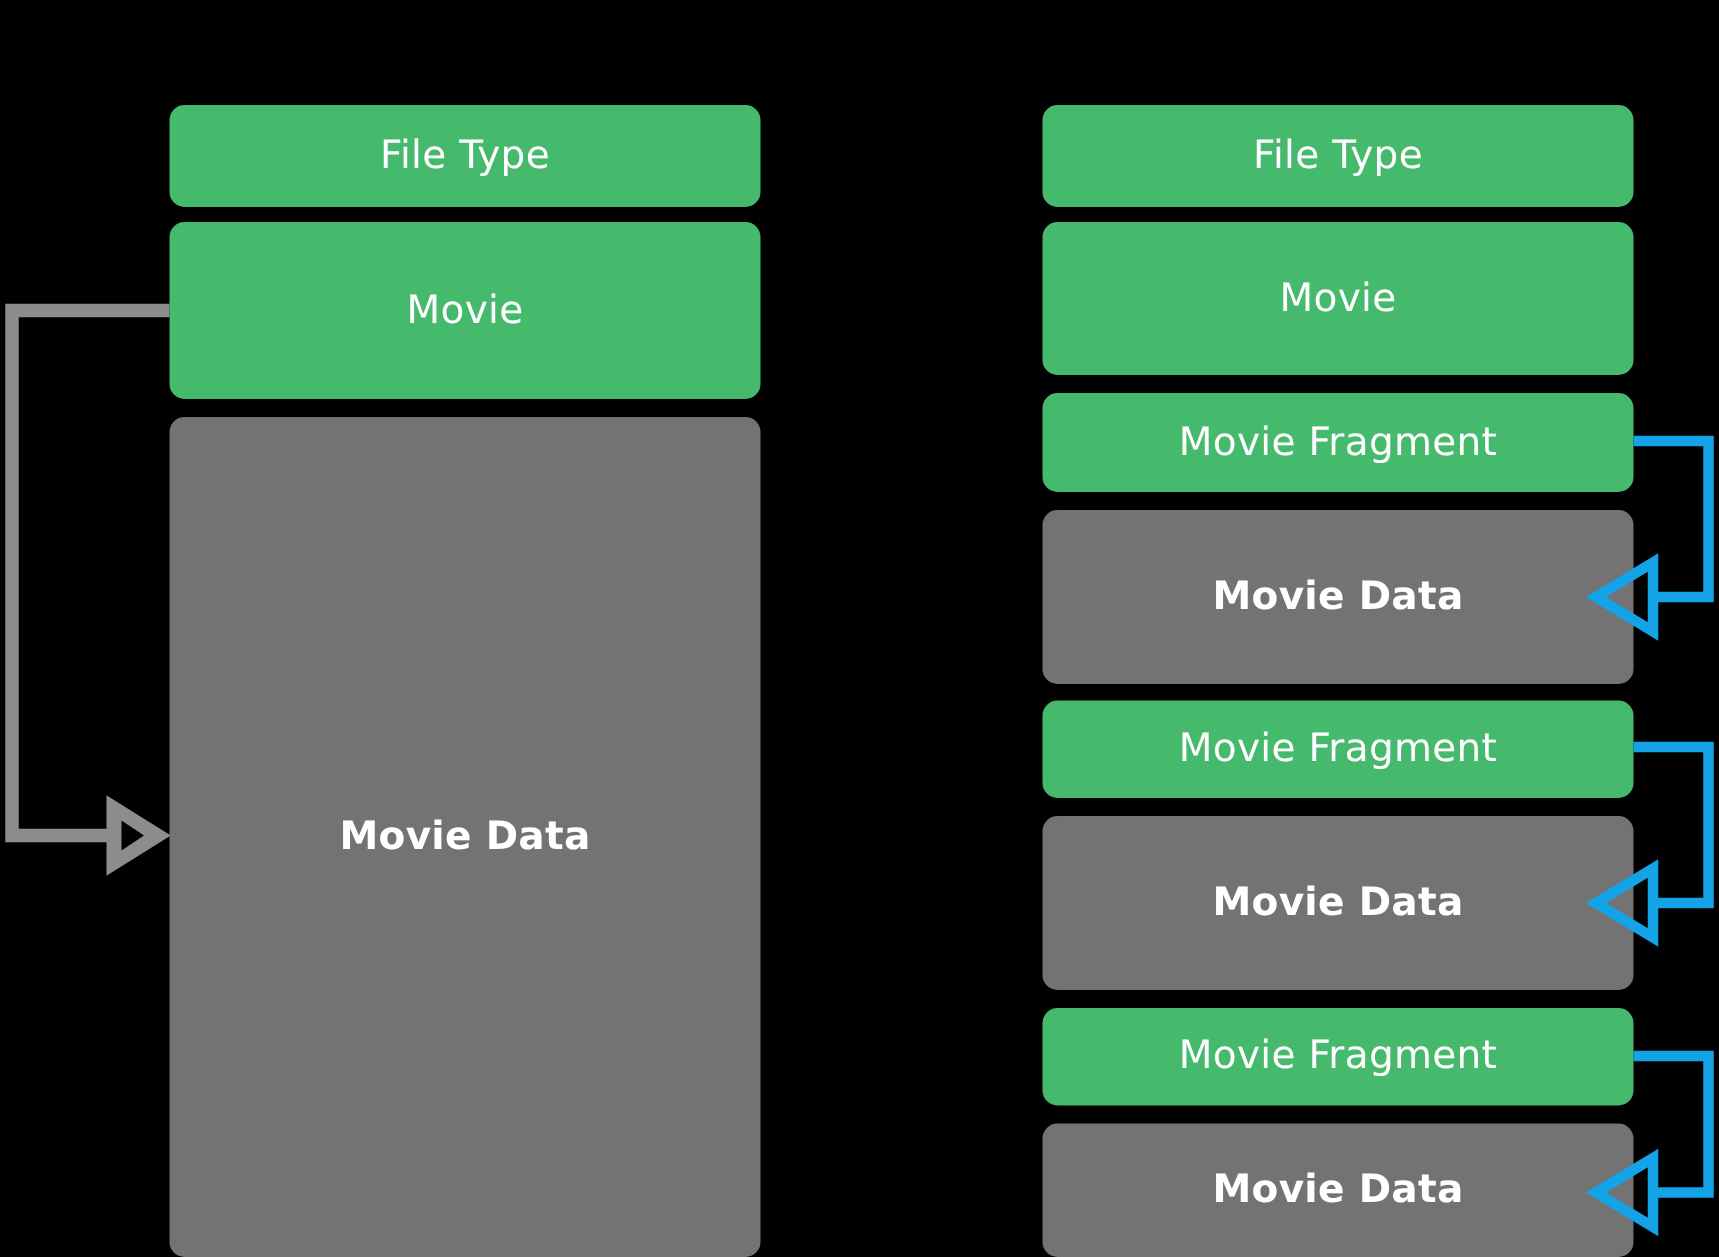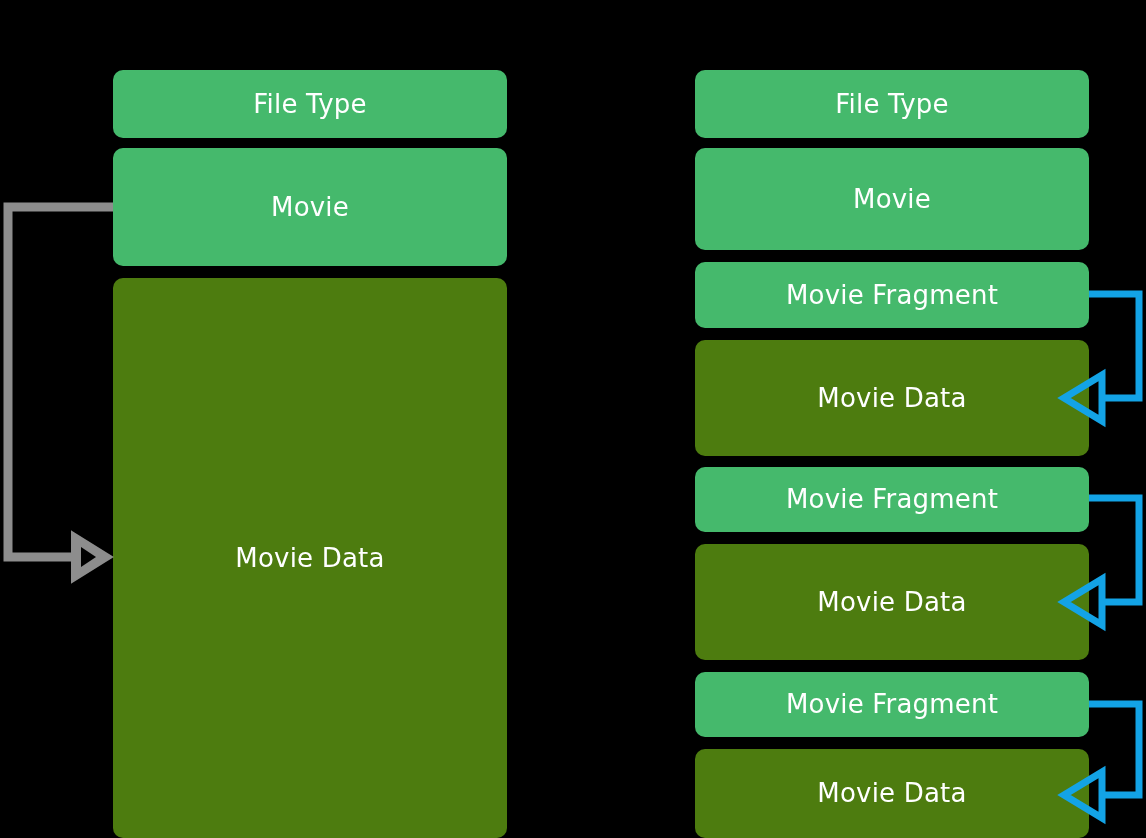--- a/index.html
+++ b/index.html
@@ -28,21 +28,21 @@
     justify-content: center;
     color: #ffffff;
     font-size: 26px;
     font-weight: 500;
     letter-spacing: 0.2px;
     line-height: 1.1;
     text-align: center;
     user-select: none;
   }
   .box.green { background: #45b96c; }
-  .box.blue  { background: #4d7c0f; }
+  .box.blue  { background: #737373; font-weight: bold; }
 
   .box-label { pointer-events: none; }
 
   svg.overlay {
     position: absolute;
     left: 0;
     top: 0;
     width: 1146px;
     height: 838px;
     overflow: visible;

